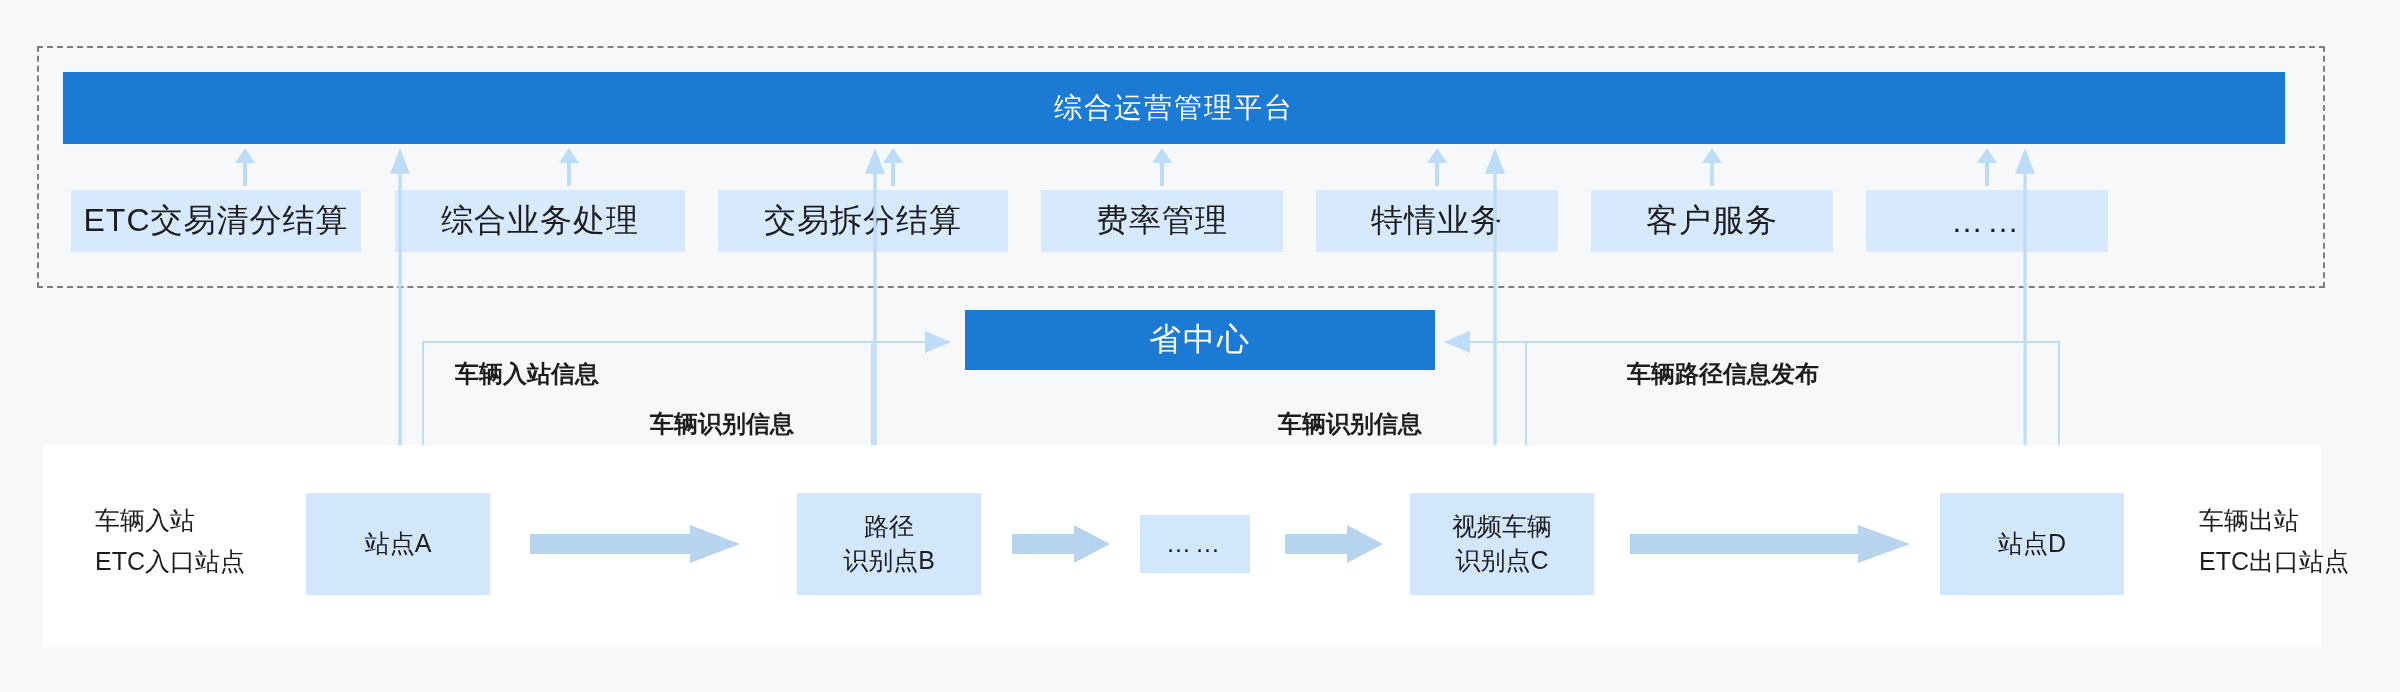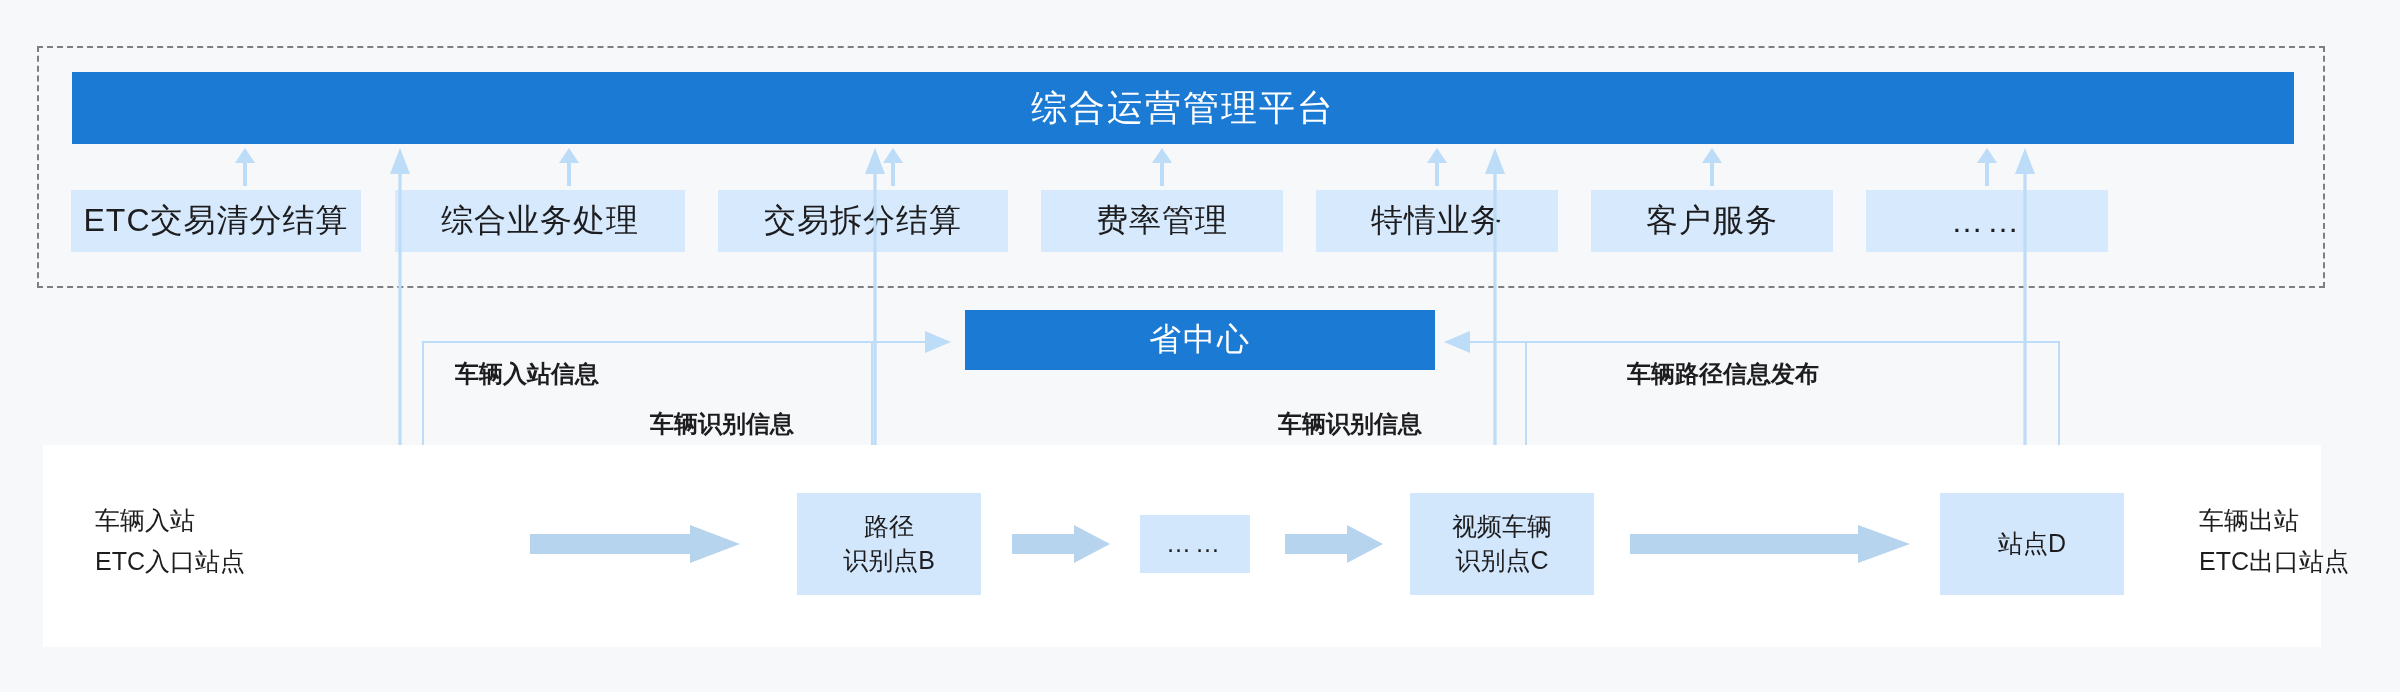--- a/index.html
+++ b/index.html
@@ -24,28 +24,28 @@
   
   .dashed-zone {
     left: 37px; top: 46px;
     width: 2288px; height: 242px;
     border: 2px dashed #7f7f7f;
     background: transparent;
   }
 
   
   .platform-bar {
-    left: 72px; top: 72px;
+    left: 63px; top: 72px;
     width: 2222px; height: 72px;
     background: #1a7ad4;
     color: #ffffff;
     display: flex;
     align-items: center;
     justify-content: center;
-    font-size: 36px;
+    font-size: 28px;
     letter-spacing: 2px;
   }
 
   
   .module-chip {
     top: 190px; height: 62px;
     background: #d6e9fd;
     display: flex;
     align-items: center;
     justify-content: center;
@@ -243,20 +243,23 @@
   <div class="abs edge-label" style="left:455px;top:358px;"><span>车辆入站信息</span></div>
   <div class="abs edge-label" style="left:650px;top:408px;"><span>车辆识别信息</span></div>
   <div class="abs edge-label" style="left:1278px;top:408px;"><span>车辆识别信息</span></div>
   <div class="abs edge-label" style="left:1627px;top:358px;"><span>车辆路径信息发布</span></div>
 
   <div class="abs white-panel"></div>
 
   <div class="abs side-caption" style="left:95px;top:500px;"><span>车辆入站
 ETC入口站点</span></div>
 
+  <div class="abs station-box" style="left:306px;width:184px;">
+    <span>站点A</span>
+  </div>
   <div class="abs station-box" style="left:790px;width:184px;margin-left:7px;">
     <span>路径</span>
     <span>识别点B</span>
   </div>
   <div class="abs station-box small" style="left:1140px;width:110px;height:58px;top:515px;">
     <span>……</span>
   </div>
   <div class="abs station-box" style="left:1410px;width:184px;">
     <span>视频车辆</span>
     <span>识别点C</span>

